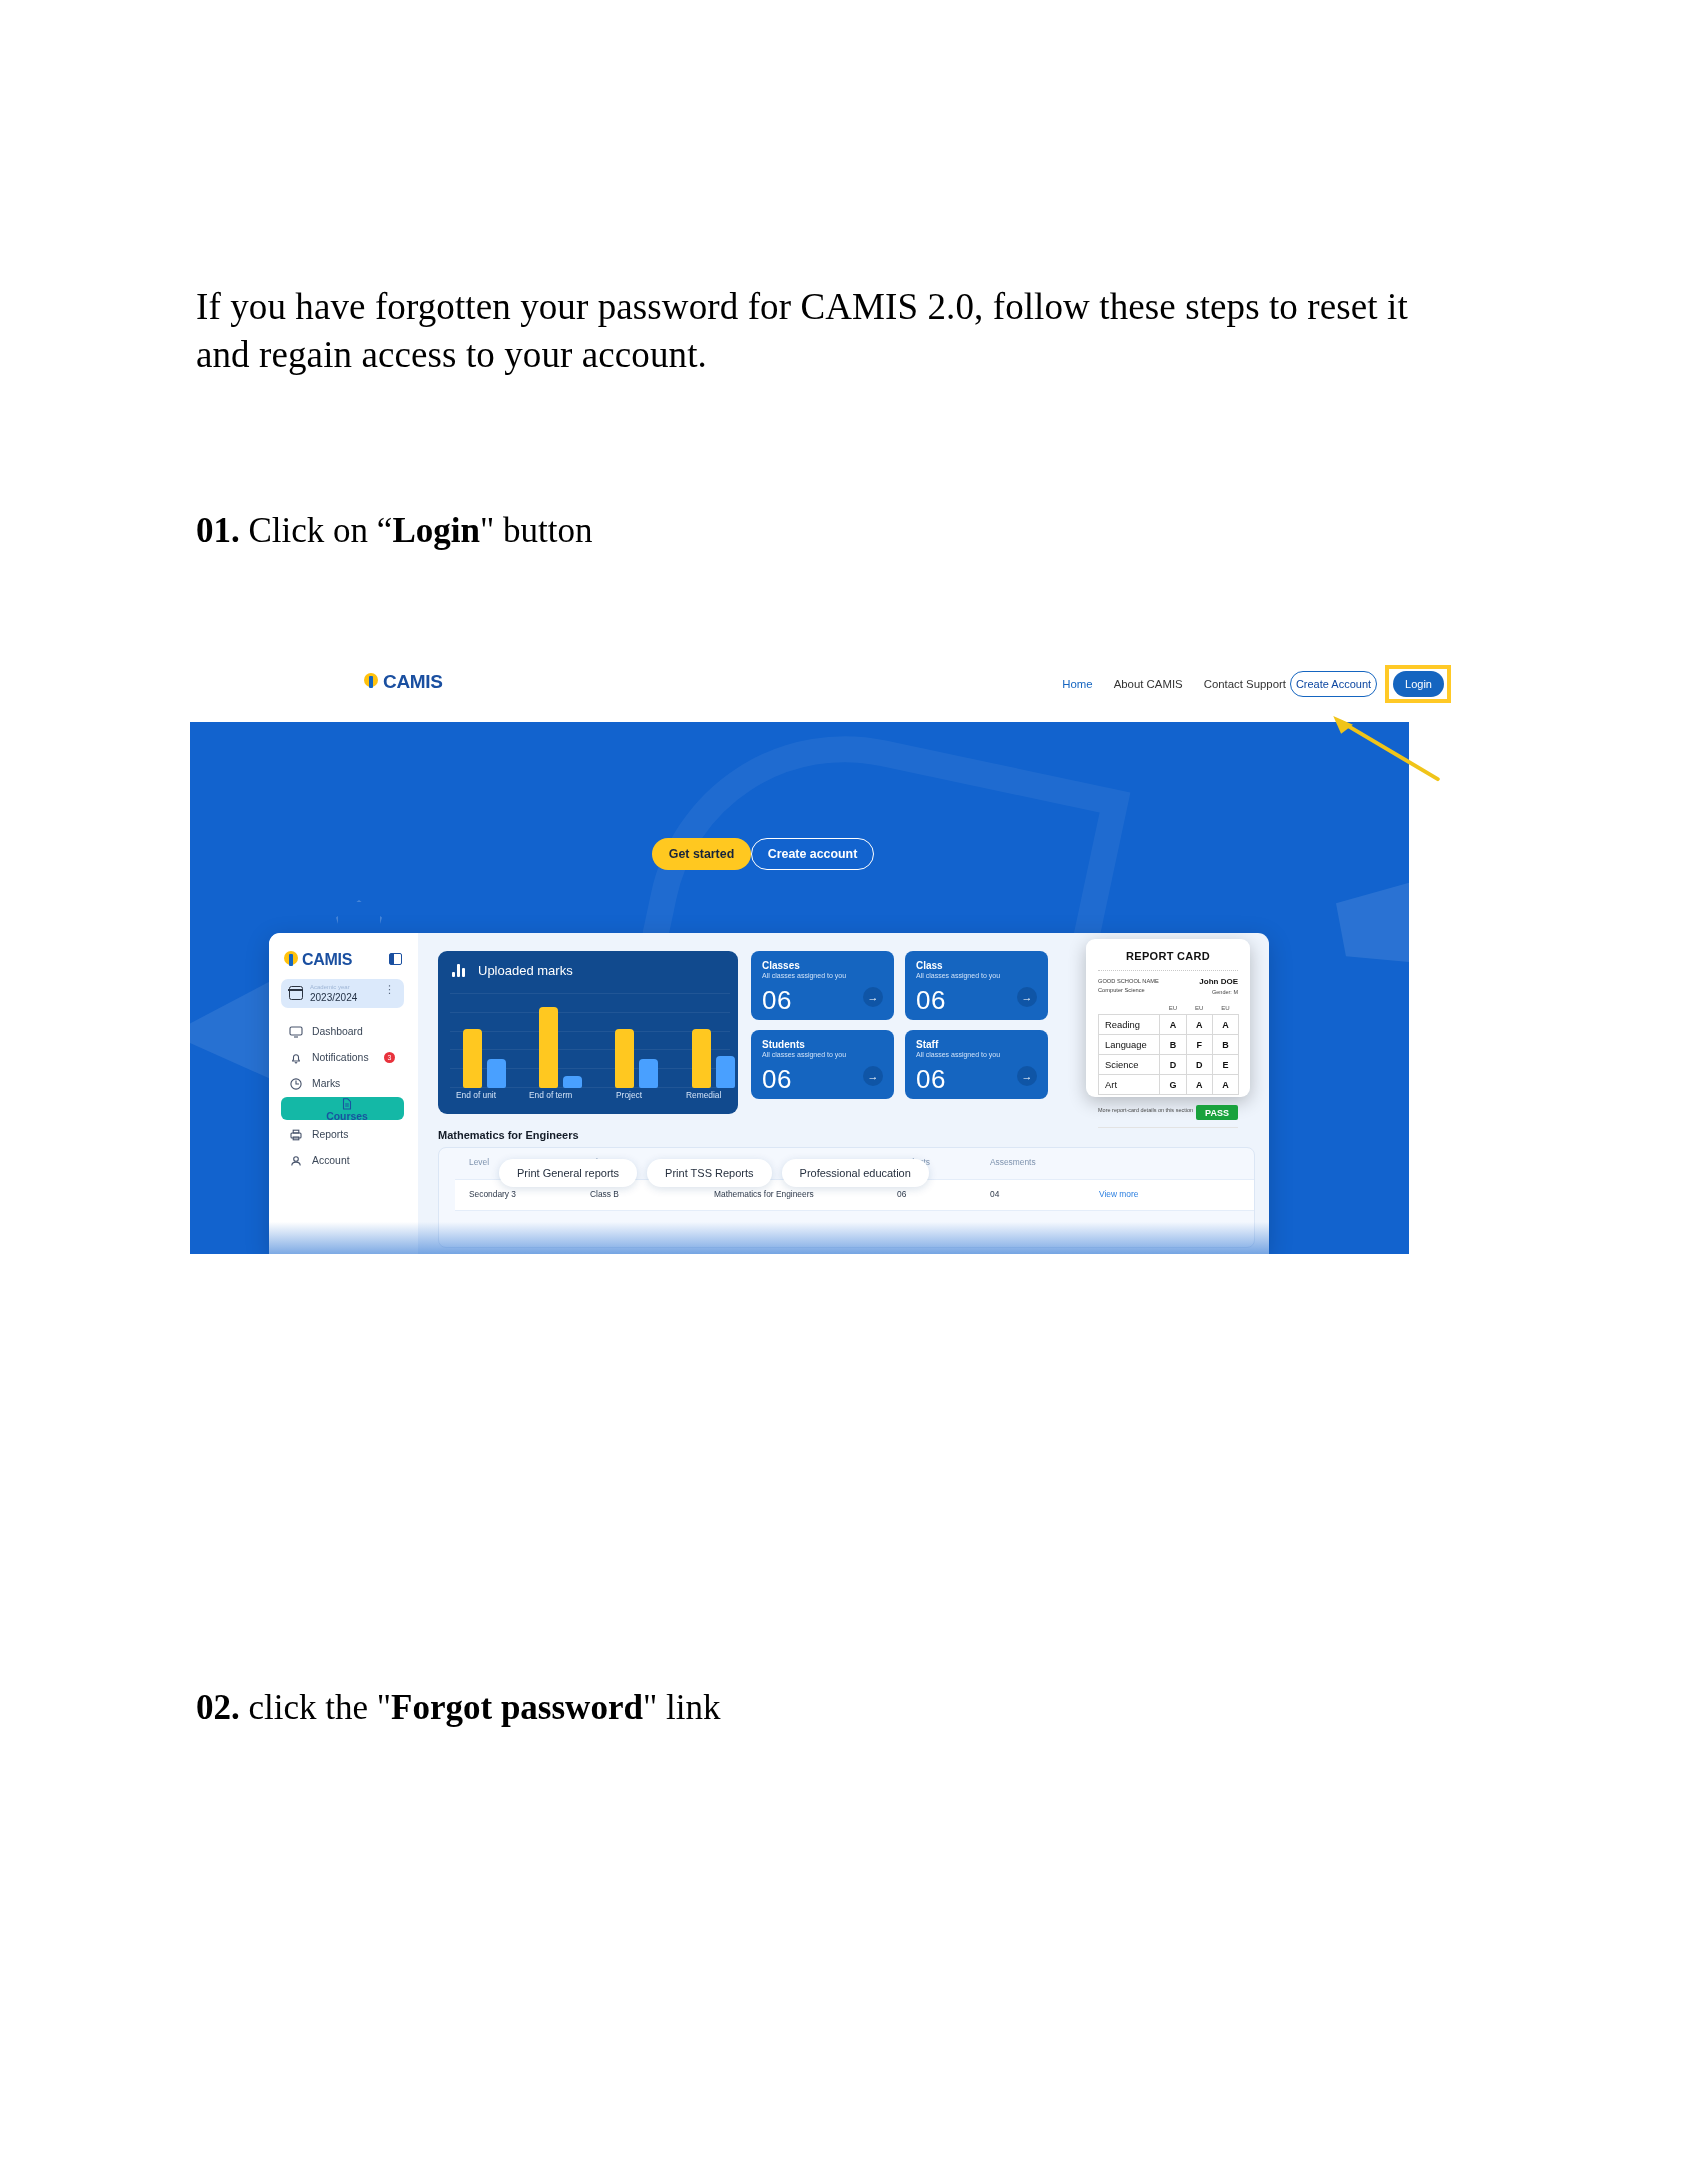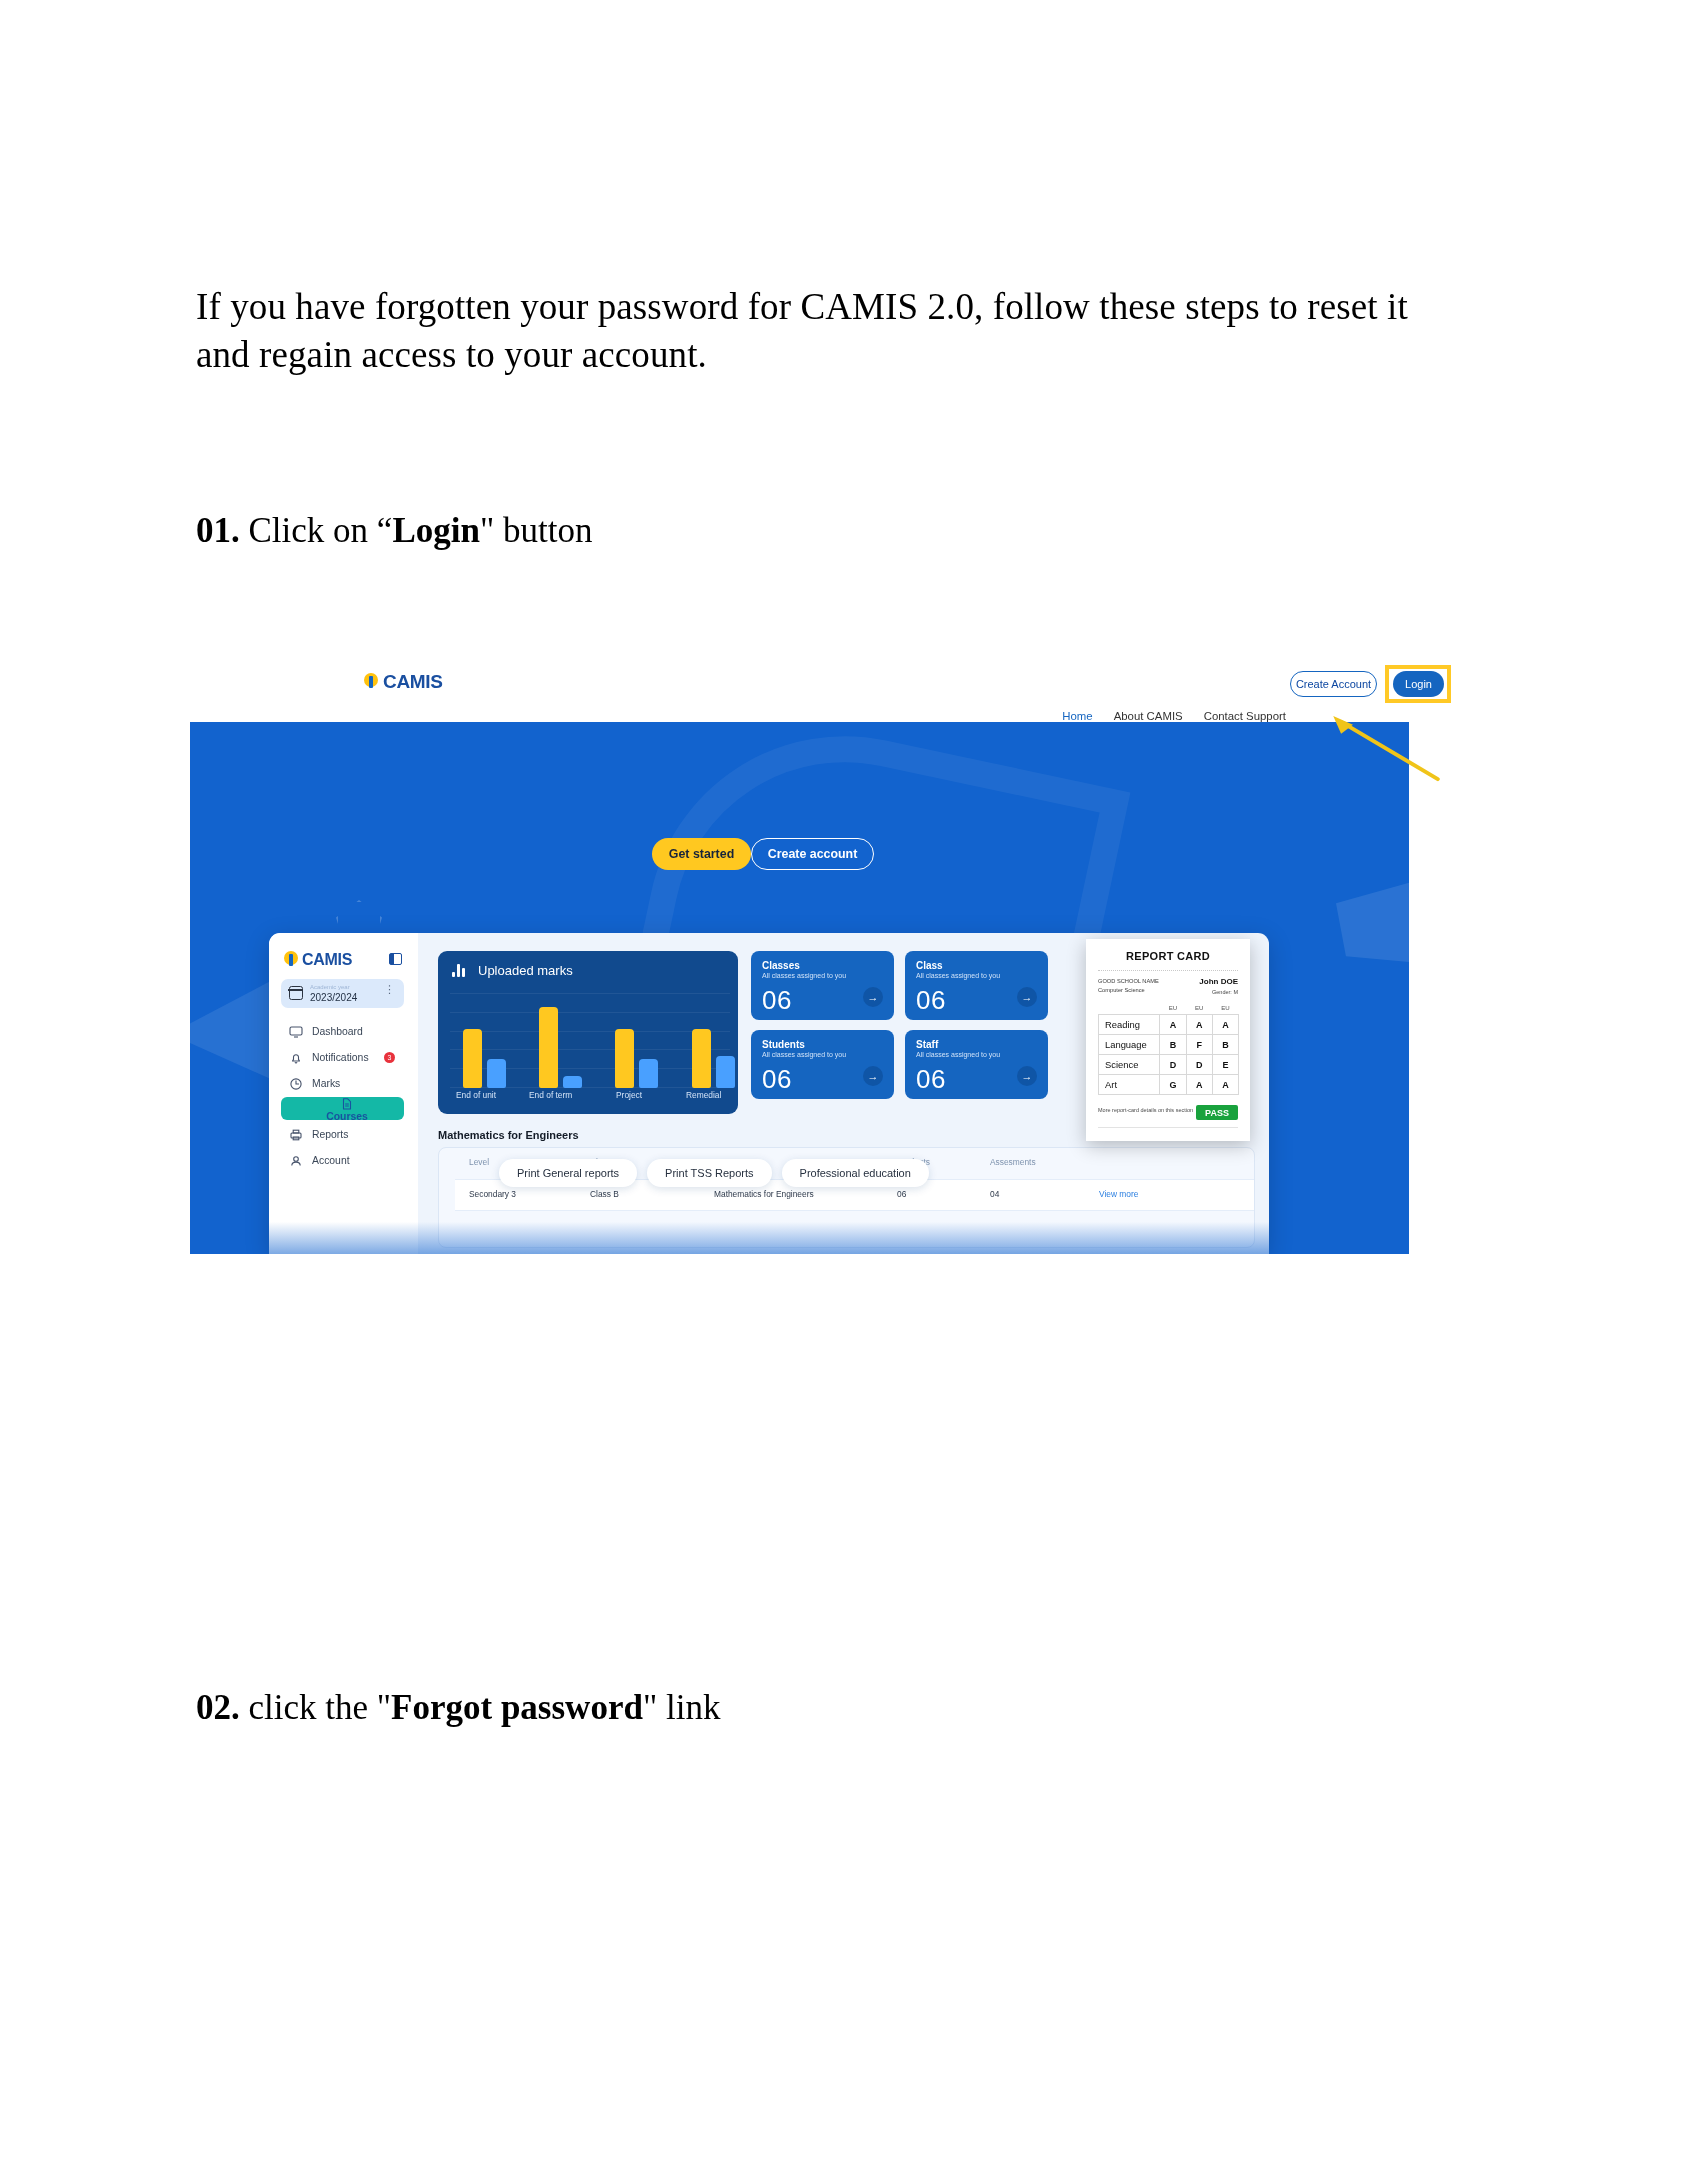--- a/index.html
+++ b/index.html
@@ -93,21 +93,20 @@
   }
   .nav-links {
     position: absolute;
     right: 188px;
     top: 30px;
     display: flex;
     align-items: center;
     gap: 21px;
     font-family: "Liberation Sans", sans-serif;
     font-size: 11.4px;
-    margin-top: 32px;
   }
   .nav-link { color: #333; white-space: nowrap; }
   .nav-link.active { color: #1565c0; }
   .btn-create-account {
     position: absolute;
     right: 97px;
     top: 23px;
     width: 87px; height: 26px;
     border: 1px solid #1565c0;
     border-radius: 14px;
@@ -477,23 +476,23 @@
     font-family: "Liberation Sans", sans-serif;
     font-size: 11px;
     display: flex; align-items: center; justify-content: center;
   }
 
   
   .report-card {
     position: absolute;
     left: 668px; top: 6px;
     width: 164px;
-    height: 202px;
+    height: 158px;
     background: #ffffff;
-    border-radius: 0;
+    border-radius: 9px;
     box-shadow: 0 5px 18px rgba(0,0,0,0.24);
     z-index: 15;
   }
   .rc-title {
     position: absolute;
     left: 0; right: 0; top: 11px;
     text-align: center;
     font-family: "Liberation Sans", sans-serif;
     font-size: 11px;
     font-weight: bold;

